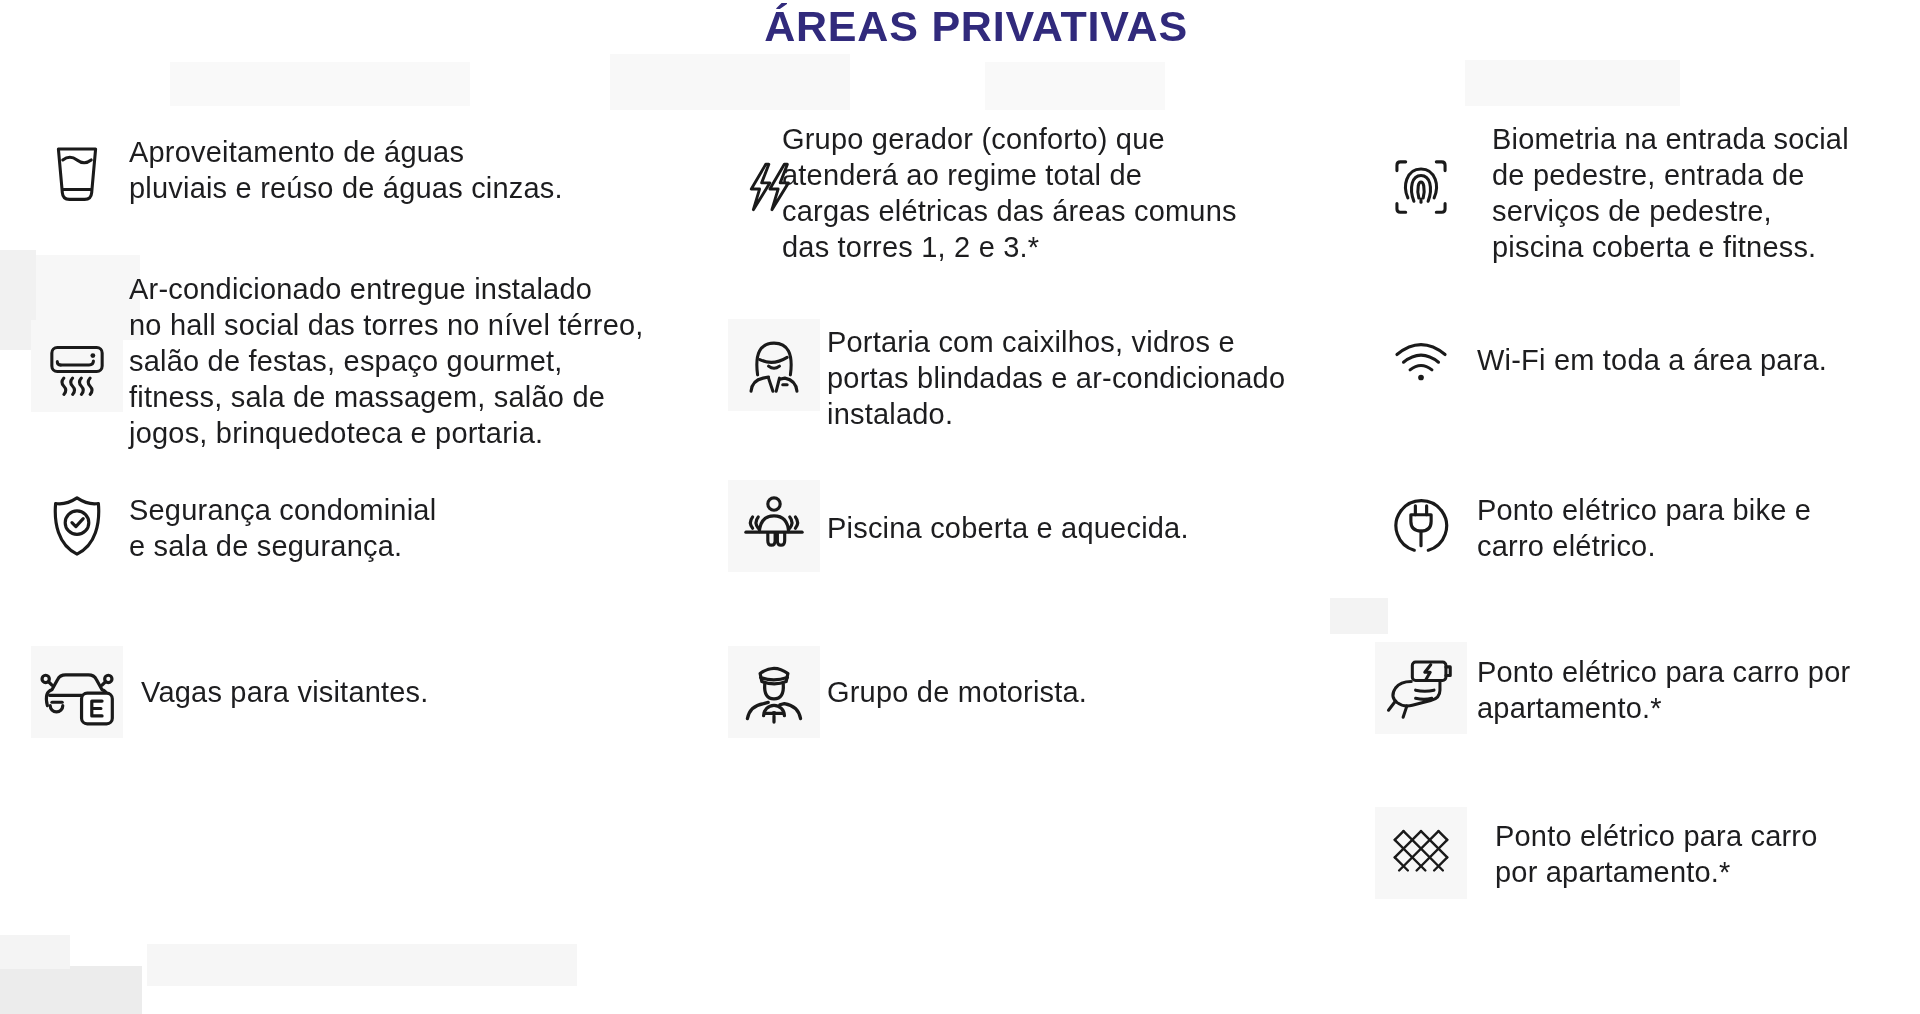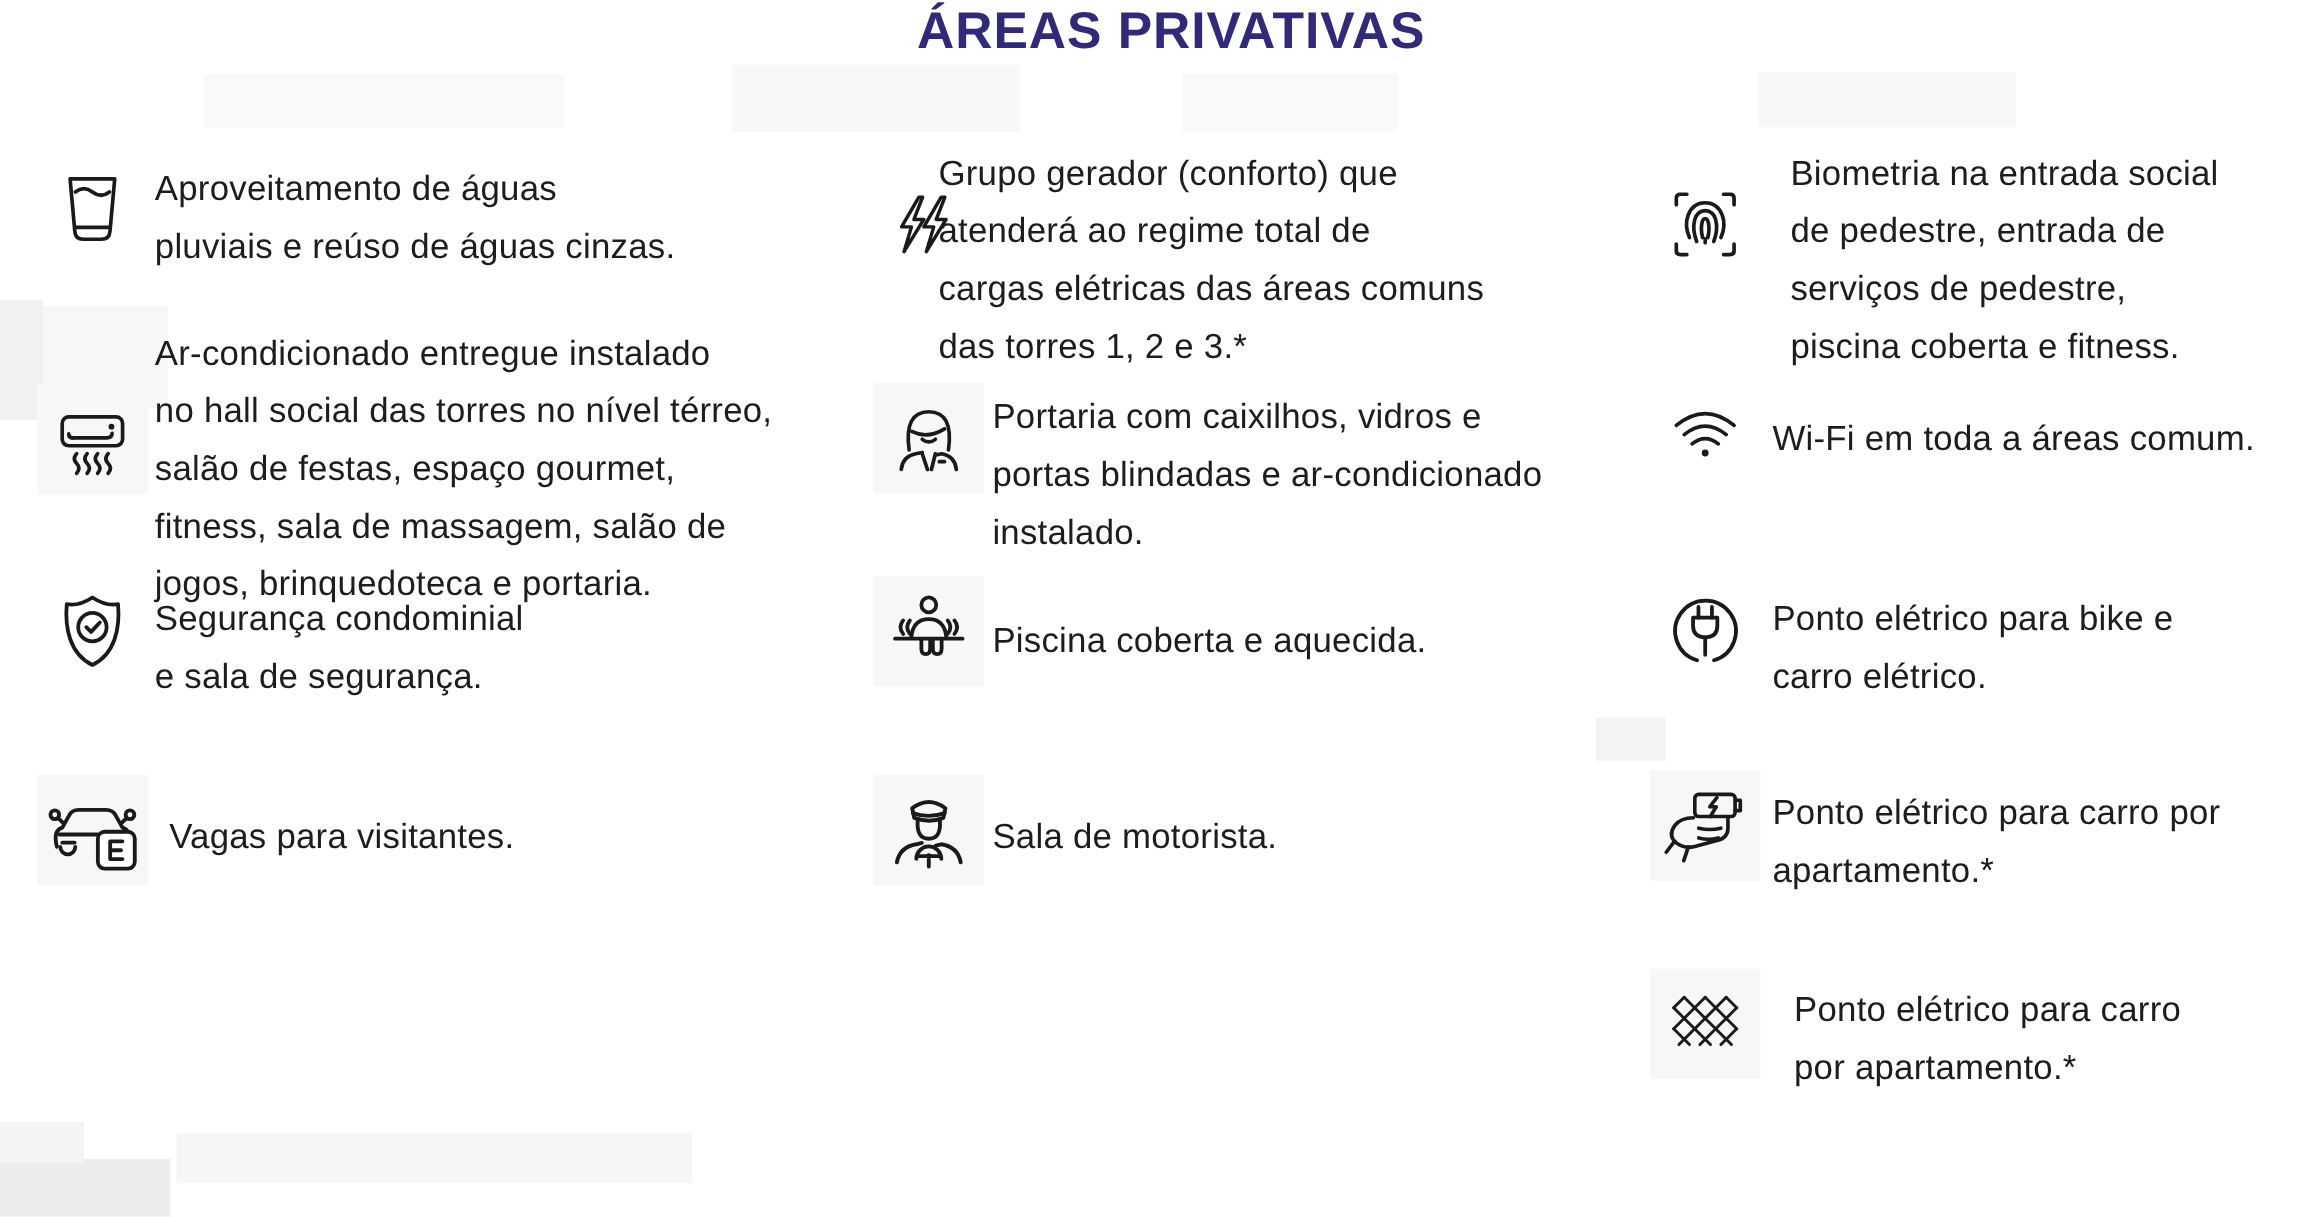--- a/index.html
+++ b/index.html
@@ -7,21 +7,21 @@
     position:relative; width:1920px; height:1014px; overflow:hidden;
     background:#ffffff; font-family:"Liberation Sans", sans-serif;
   }
   .patch { position:absolute; pointer-events:none; }
   .title {
     position:absolute; top:2px; left:16px; width:100%; margin:0;
     text-align:center; font-size:43px; font-weight:bold;
     letter-spacing:0.8px; color:#312a7c;
   }
   .feat {
-    position:absolute; font-size:29px; line-height:48px; color:#1d1d1f;
+    position:absolute; font-size:29px; line-height:36px; color:#1d1d1f;
     white-space:pre-line; letter-spacing:0.2px;
   }
   .ibox {
     position:absolute; width:92px; height:92px;
     display:flex; align-items:center; justify-content:center;
   }
   .tile { background:#f7f7f7; }
   .ibox svg { stroke:#1a1a1a; fill:none; stroke-width:2.8; stroke-linecap:round; stroke-linejoin:round; }
 </style>
 </head>
@@ -140,21 +140,21 @@
       <path d="M20 16 q12 -9 24 0 l-1.5 7 q-10 4 -21 0 Z"></path>
       <path d="M20.5 19.5 q11 4 23 0"></path>
       <path d="M24 25 q-1 13 8 13 q9 0 8 -13"></path>
       <path d="M9 55 q2 -11 14 -13 l4 -1"></path>
       <path d="M55 55 q-2 -11 -14 -13 l-4 1"></path>
       <path d="M23 52.5 a9 9 0 0 1 18 0"></path>
       <path d="M24 50.5 h16 M32 53 v5"></path>
       <circle cx="32" cy="50.5" r="2" fill="#1a1a1a" stroke="none"></circle>
     </svg>
   </div>
-  <div class="feat" style="left:827px;top:674px;">Sala de motorista.</div>
+  <div class="feat" style="left:827px;top:674px;">Grupo de motorista.</div>
 
   <div class="ibox" style="left:1375px;top:141px;">
     <svg width="70" height="70" viewBox="0 0 64 64">
       <path d="M10 17 v-5 q0 -3 3 -3 h5"></path>
       <path d="M46 9 h5 q3 0 3 3 v5"></path>
       <path d="M54 47 v5 q0 3 -3 3 h-5"></path>
       <path d="M18 55 h-5 q-3 0 -3 -3 v-5"></path>
       <path d="M20 42 q-4 -9 -1 -17 q3.5 -9.5 13 -9.5 q9.5 0 13 9.5 q3 8 -1 17"></path>
       <path d="M25.5 45 q-3.5 -9 -1.5 -16.5 q2 -7 8 -7 q6 0 8 7 q2 7.5 -1.5 16.5"></path>
       <path d="M30 42 q-1.5 -6 -0.5 -11 q0.7 -3.5 2.5 -3.5 q1.8 0 2.5 3.5 q1 5 -0.5 11"></path>
@@ -167,21 +167,21 @@
 piscina coberta e fitness.</div>
 
   <div class="ibox" style="left:1375px;top:314px;">
     <svg width="70" height="70" viewBox="0 0 64 64">
       <path d="M10 27 q22 -18 44 0"></path>
       <path d="M16 34 q16 -13 32 0"></path>
       <path d="M22 41 q10 -8 20 0"></path>
       <circle cx="32" cy="48" r="2.6" fill="#1a1a1a" stroke="none"></circle>
     </svg>
   </div>
-  <div class="feat" style="left:1477px;top:342px;">Wi-Fi em toda a áreas comum.</div>
+  <div class="feat" style="left:1477px;top:342px;">Wi-Fi em toda a área para.</div>
 
   <div class="ibox" style="left:1375px;top:480px;">
     <svg width="72" height="72" viewBox="0 0 64 64">
       <path d="M26 53.5 A22.5 22.5 0 1 1 38.5 53.5"></path>
       <path d="M27 14 v8 M37 14 v8"></path>
       <path d="M23 22 h18 v6 q0 8.5 -9 8.5 t-9 -8.5 Z"></path>
       <path d="M32 36.5 v13"></path>
     </svg>
   </div>
   <div class="feat" style="left:1477px;top:492px;">Ponto elétrico para bike e

